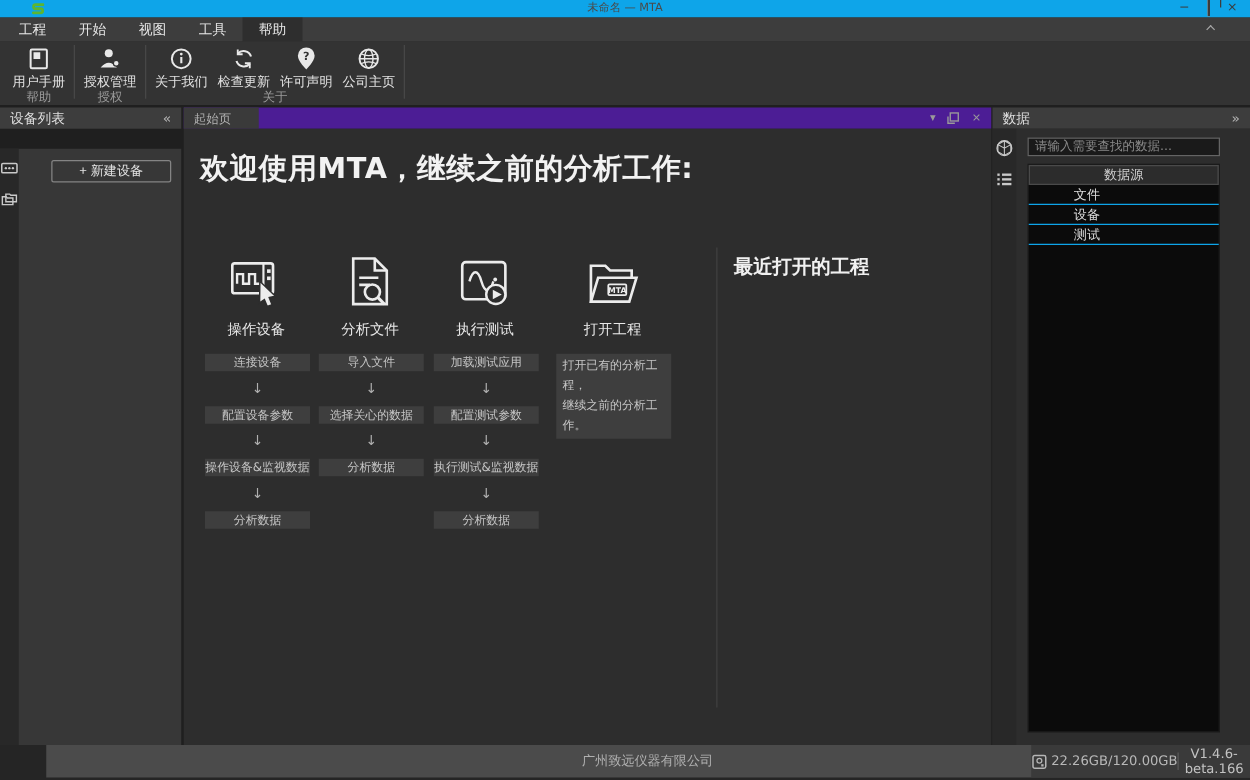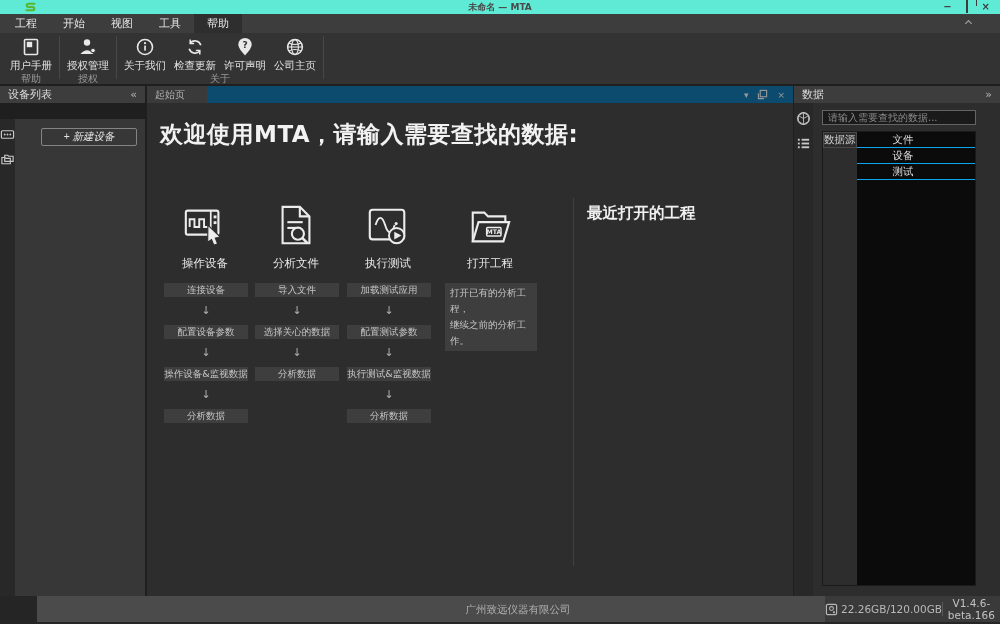--- a/index.html
+++ b/index.html
@@ -1,20 +1,20 @@
 <!DOCTYPE html>
 <html><head>
 <meta charset="utf-8">
 <style>
   * { margin:0; padding:0; box-sizing:border-box; }
   body { font-family:"DejaVu Sans","Liberation Sans",sans-serif; background:#000; }
   .app { width:1000px; height:624px; position:relative; background:#252525; overflow:hidden; }
 
   
-  .titlebar { height:14px; background:#5eead4; position:relative; display:flex; align-items:center;font-weight:bold; }
+  .titlebar { height:14px; background:#0ea5e9; position:relative; display:flex; align-items:center; }
   .logo { position:absolute; left:24px; top:1px; width:13px; height:12px; }
   .win-title { position:absolute; left:0; right:0; text-align:center; font-size:9px; color:#4a4a4a; line-height:14px; }
   .win-controls { position:absolute; right:10px; top:0; height:14px; display:flex; align-items:center; gap:14px; }
   .win-btn { font-size:10px; color:#3c3c3c; line-height:14px; cursor:default; }
   .restore-glyph { width:7px; height:7px; border:1px solid #3c3c3c; position:relative; background:#ececec; }
   .restore-glyph::before { content:''; position:absolute; top:-3px; left:2px; width:7px; height:7px; border:1px solid #3c3c3c; border-bottom:none; border-left:none; }
 
   
   .menubar { height:19px; background:#3d3d3d; display:flex; align-items:stretch; position:relative; padding-left:2px; }
   .menu-tab { padding:0 13px; font-size:11px; color:#e6e6e6; display:flex; align-items:center; }
@@ -34,24 +34,24 @@
   
   .workspace { height:510px; display:flex; background:#1f1f1f; }
   .panel-header { height:17px; background:#3d3d3d; display:flex; align-items:center; justify-content:space-between; padding:0 8px; font-size:11px; color:#dedede; }
   .collapse-btn { color:#b5b5b5; font-size:11px; }
 
   .left-panel { width:145px; display:flex; flex-direction:column; margin-right:2px;gap:16px; }
   .lp-body { flex:1; display:flex; background:#373737; }
   .icon-strip { width:19px; background:#282828; display:flex; flex-direction:column; align-items:center; padding-top:8px; gap:10px; }
   .strip-icon { width:15px; height:15px; }
   .lp-content { flex:1; }
-  .new-device-btn { margin:9px 21px 0 26px; width:96px; height:18px; border:1px solid #848484; border-radius:2px; color:#e3e3e3; font-size:10.5px; display:flex; align-items:center; justify-content:center; background:transparent;font-style:italic; }
+  .new-device-btn { margin:9px 21px 0 26px; width:96px; height:18px; border:1px solid #848484; border-radius:2px; color:#e3e3e3; font-size:10.5px; display:flex; align-items:center; justify-content:center; background:transparent; }
 
   .main-panel { flex:1; display:flex; flex-direction:column; margin-right:1px; }
-  .tabbar { height:17px; background:#0c4a6e; display:flex; align-items:stretch; position:relative; }
+  .tabbar { height:17px; background:#4c1d95; display:flex; align-items:stretch; position:relative; }
   .start-tab { width:60px; background:#3a3a3a; color:#b2b2b2; font-size:10px; display:flex; align-items:center; padding-left:8px; }
   .tabbar-icons { position:absolute; right:8px; top:0; height:17px; display:flex; align-items:center; gap:9px; color:#9a9a9a; font-size:9px; }
   .main-content { flex:1; background:#2d2d2d; position:relative; }
   .welcome-heading { position:absolute; left:13px; top:16px; font-size:23px; font-weight:bold; color:#f2f2f2; letter-spacing:0.5px; }
 
   .action-col { position:absolute; width:90px; top:100px; display:flex; flex-direction:column; align-items:center; }
   .action-icon { width:46px; height:46px; }
   .action-label { margin-top:7px; font-size:11.5px; color:#e8e8e8; white-space:nowrap; }
 
   .flow-col { position:absolute; width:92px; top:180px; display:flex; flex-direction:column; align-items:center; }
@@ -60,21 +60,21 @@
   .info-box { width:92px; background:#3e3e3e; color:#c6c6c6; font-size:9.5px; line-height:16px; padding:2px 5px; }
 
   .v-divider { position:absolute; left:426px; top:95px; width:1px; height:368px; background:#404040; }
   .recent-title { position:absolute; left:440px; top:100px; font-size:15.5px; font-weight:bold; color:#f0f0f0; }
 
   .right-panel { width:206px; display:flex; flex-direction:column; }
   .rp-body { flex:1; display:flex; background:#2d2d2d; }
   .rp-content { flex:1; display:flex; flex-direction:column; padding:7px 24px 10px 9px; }
   .search-input { width:100%; height:15px; background:#1a1a1a; border:1px solid #646464; color:#d8d8d8; font-size:10px; padding:0 5px; font-family:"DejaVu Sans","Liberation Sans",sans-serif; }
   .search-input::placeholder { color:#8a8a8a; }
-  .data-table { margin-top:6px; flex:1; display:flex; flex-direction:row; border:1px solid #1a1a1a;font-family:Liberation Serif, serif; }
+  .data-table { margin-top:6px; flex:1; display:flex; flex-direction:column; border:1px solid #1a1a1a;font-family:Liberation Serif, serif; }
   .dt-header { height:16px; background:#2c2c2c; border:1px solid #4a4a4a; color:#cfcfcf; font-size:10.5px; display:flex; align-items:center; justify-content:center; }
   .dt-body { flex:1; background:#0b0b0b; }
   .dt-row { height:16px; display:flex; align-items:center; padding-left:36px; color:#dcdcdc; font-size:10.5px; border-bottom:1px solid #0ea5e9; }
 
   
   .statusbar { height:26px; background:#4b4b4b; position:relative;margin-left:37px; }
   .company { position:absolute; left:400px; width:162px; text-align:center; line-height:26px; font-size:10.5px; color:#b0b0b0; }
   .status-right { position:absolute; right:0; top:0; bottom:0; width:175px; background:#3a3a3a; display:flex; align-items:center; }
   .disk-section { flex:1; display:flex; align-items:center; gap:3px; padding-left:0; color:#b8b8b8; font-size:10.5px; }
   .status-sep { width:1px; height:14px; background:#585858; }
@@ -212,21 +212,21 @@
           <span>▾</span>
           <svg width="11" height="11" viewBox="0 0 12 12">
             <rect x="3.5" y="1.5" width="7" height="7" fill="none" stroke="#9a9a9a" stroke-width="1.2"></rect>
             <path d="M1.5 4.5 V10.5 H7.5" fill="none" stroke="#9a9a9a" stroke-width="1.2"></path>
           </svg>
           <span>×</span>
         </div>
       </div>
 
       <div class="main-content">
-        <div class="welcome-heading">欢迎使用MTA，请输入需要查找的数据:</div>
+        <div class="welcome-heading">欢迎使用MTA，继续之前的分析工作:</div>
 
         <div class="action-col" style="left:13px;">
           <svg class="action-icon" viewBox="0 0 48 48">
             <rect x="4" y="8" width="34" height="25" rx="2" fill="none" stroke="#ececec" stroke-width="2.2"></rect>
             <path d="M8 25 V17 H13 V25 H18 V17 H23 V25 H27" fill="none" stroke="#ececec" stroke-width="2"></path>
             <line x1="30" y1="8" x2="30" y2="33" stroke="#ececec" stroke-width="1.8"></line>
             <rect x="33" y="13" width="3" height="3" fill="#ececec"></rect>
               <rect x="33" y="19" width="3" height="3" fill="#ececec"></rect>
             <path d="M27 23 L40 35.5 L34.8 36.6 L37.2 42.5 L33.2 44 L30.8 38.2 L26.8 41 Z" fill="#ececec" stroke="#2d2d2d" stroke-width="1.2"></path>
           </svg>

